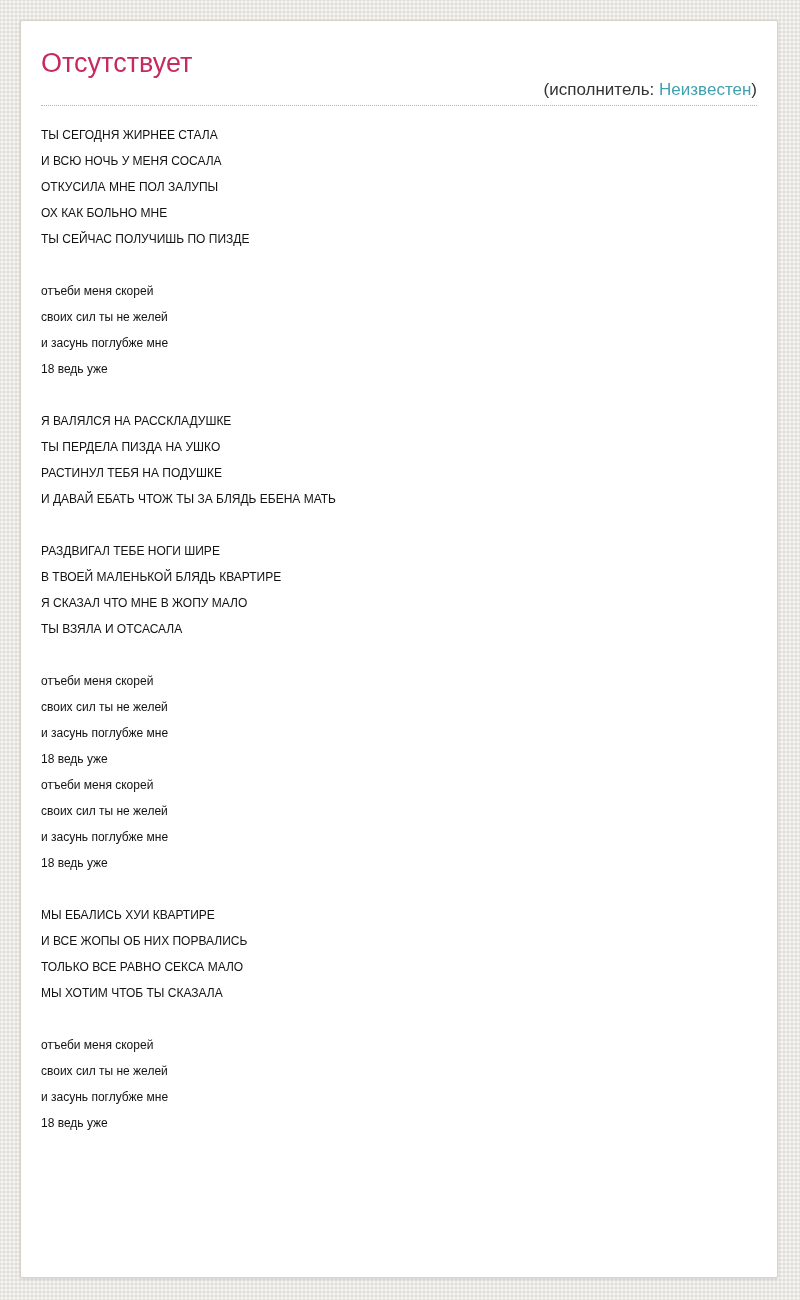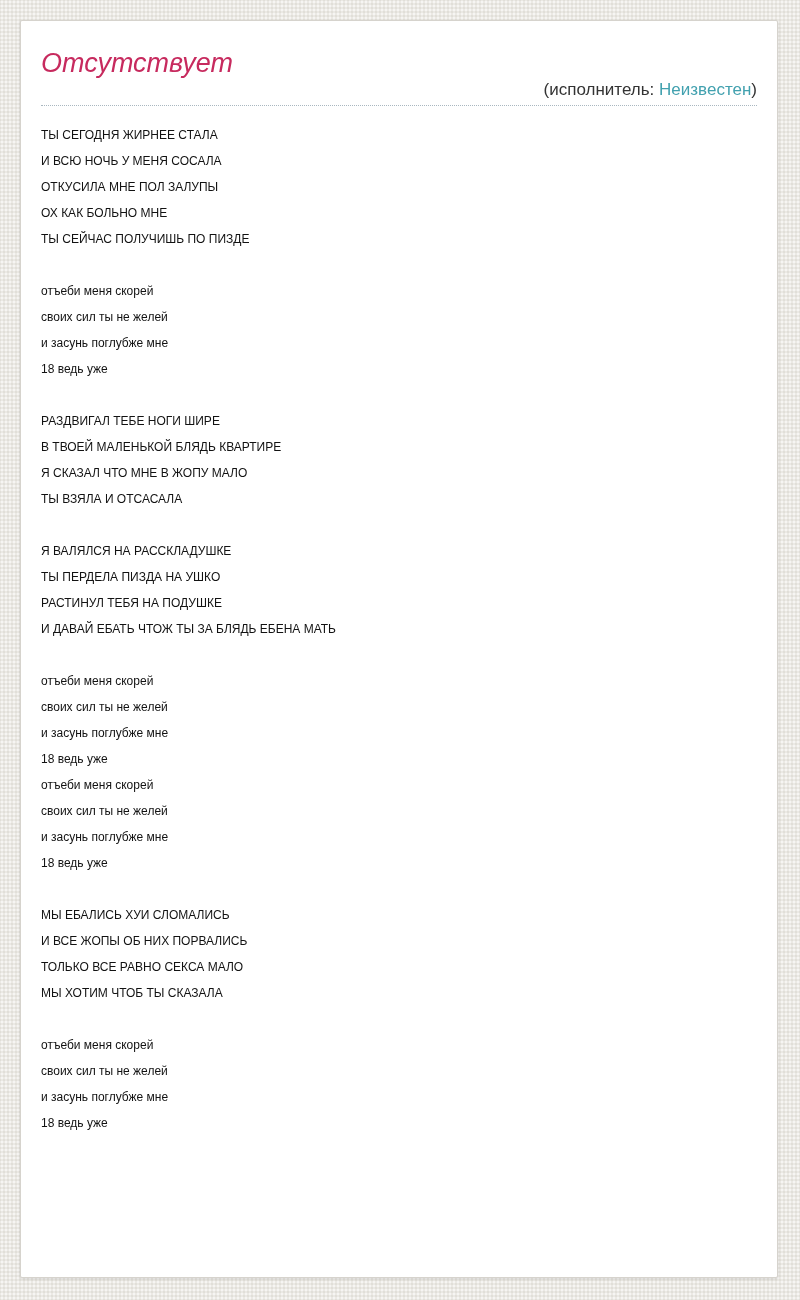--- a/index.html
+++ b/index.html
@@ -35,21 +35,20 @@
   }
   .song-title{
     display:inline-block;
     margin:0;
     font-size:27px;
     line-height:30px;
     font-weight:400;
     color:var(--title);
     text-decoration:none;
     cursor:pointer;
-    font-style:italic;
   }
   .artist-line{
     margin:0;
     font-size:17px;
     line-height:20px;
     color:var(--meta-text);
     padding-bottom:5px;
     border-bottom:1px dotted var(--divider);
     text-align:right;
   }
@@ -81,37 +80,37 @@
   <div class="lyrics">
     <div class="stanza">ТЫ СЕГОДНЯ ЖИРНЕЕ СТАЛА
 И ВСЮ НОЧЬ У МЕНЯ СОСАЛА
 ОТКУСИЛА МНЕ ПОЛ ЗАЛУПЫ
 ОХ КАК БОЛЬНО МНЕ
 ТЫ СЕЙЧАС ПОЛУЧИШЬ ПО ПИЗДЕ</div>
     <div class="stanza">отъеби меня скорей
 своих сил ты не желей
 и засунь поглубже мне
 18 ведь уже</div>
+    <div class="stanza">Я ВАЛЯЛСЯ НА РАССКЛАДУШКЕ
+ТЫ ПЕРДЕЛА ПИЗДА НА УШКО
+РАСТИНУЛ ТЕБЯ НА ПОДУШКЕ
+И ДАВАЙ ЕБАТЬ ЧТОЖ ТЫ ЗА БЛЯДЬ ЕБЕНА МАТЬ</div>
     <div class="stanza">РАЗДВИГАЛ ТЕБЕ НОГИ ШИРЕ
 В ТВОЕЙ МАЛЕНЬКОЙ БЛЯДЬ КВАРТИРЕ
 Я СКАЗАЛ ЧТО МНЕ В ЖОПУ МАЛО
 ТЫ ВЗЯЛА И ОТСАСАЛА</div>
-    <div class="stanza">Я ВАЛЯЛСЯ НА РАССКЛАДУШКЕ
-ТЫ ПЕРДЕЛА ПИЗДА НА УШКО
-РАСТИНУЛ ТЕБЯ НА ПОДУШКЕ
-И ДАВАЙ ЕБАТЬ ЧТОЖ ТЫ ЗА БЛЯДЬ ЕБЕНА МАТЬ</div>
     <div class="stanza">отъеби меня скорей
 своих сил ты не желей
 и засунь поглубже мне
 18 ведь уже
 отъеби меня скорей
 своих сил ты не желей
 и засунь поглубже мне
 18 ведь уже</div>
-    <div class="stanza">МЫ ЕБАЛИСЬ ХУИ СЛОМАЛИСЬ
+    <div class="stanza">МЫ ЕБАЛИСЬ ХУИ КВАРТИРЕ
 И ВСЕ ЖОПЫ ОБ НИХ ПОРВАЛИСЬ
 ТОЛЬКО ВСЕ РАВНО СЕКСА МАЛО
 МЫ ХОТИМ ЧТОБ ТЫ СКАЗАЛА</div>
     <div class="stanza">отъеби меня скорей
 своих сил ты не желей
 и засунь поглубже мне
 18 ведь уже</div>
   </div>
 </div>
 

